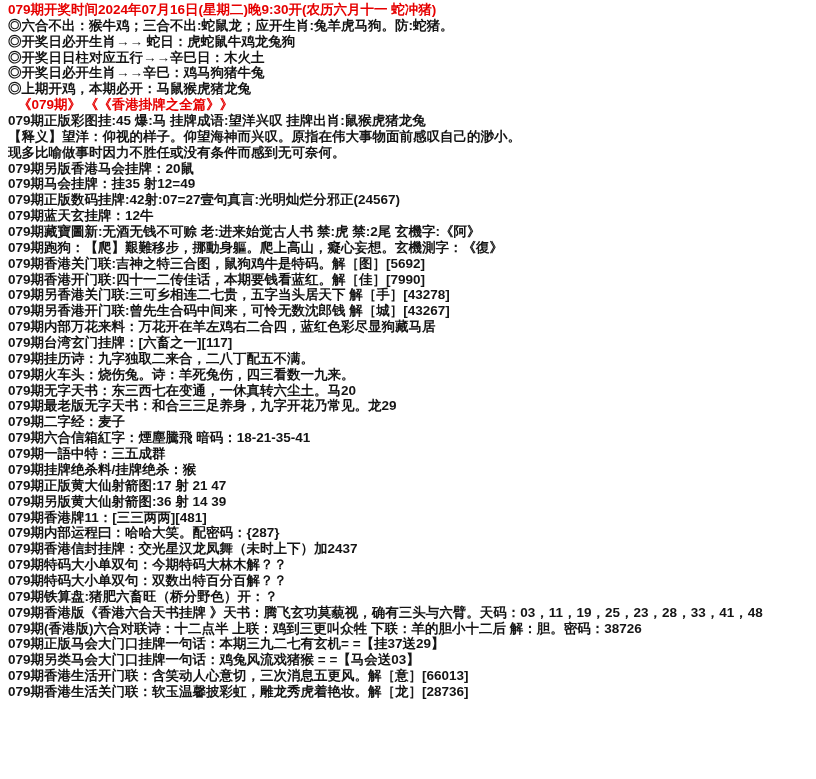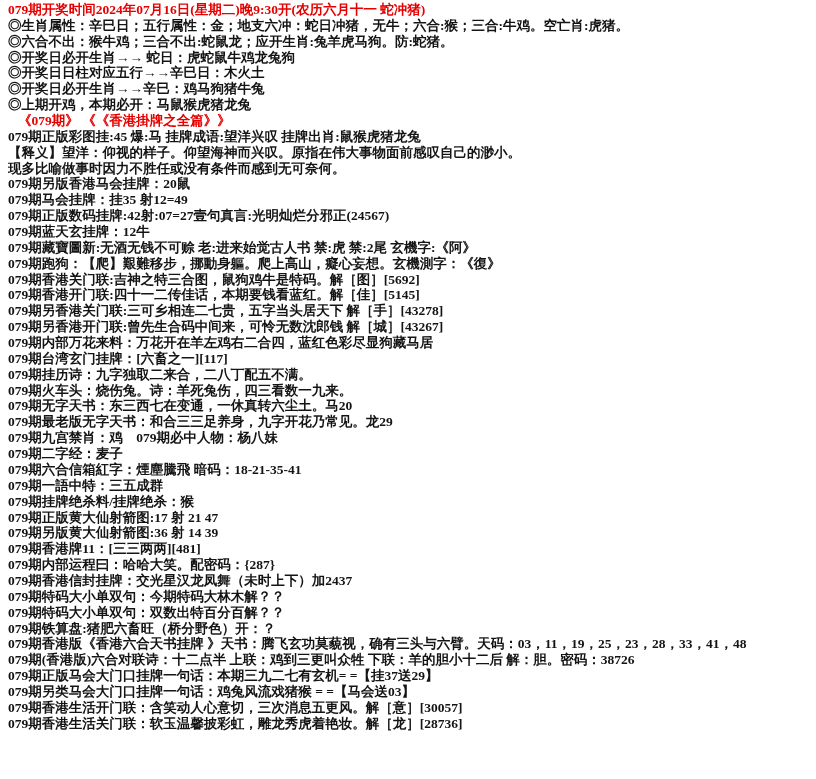--- a/index.html
+++ b/index.html
@@ -7,79 +7,77 @@
     padding: 0;
     background: #ffffff;
   }
   .page {
     width: 816px;
     height: 779px;
     overflow: hidden;
     background: #ffffff;
     padding: 2px 0 0 8px;
     box-sizing: border-box;
-    font-family: Liberation Serif, serif;
+    font-family: Liberation Sans, sans-serif;
     font-weight: 700;
     font-size: 13.5px;
     color: #141414;
   }
   .line {
     height: 15.86px;
     line-height: 15.86px;
     white-space: pre;
     overflow: hidden;
   }
   .line.red { color: #e60000; }
   .line.indent { padding-left: 10px; }
 </style>
 </head>
 <body>
 
 <div class="page">
   <div>
       <div class="line red">079期开奖时间2024年07月16日(星期二)晚9:30开(农历六月十一 蛇冲猪)</div>
-      <div class="line">◎生肖属性：辛巳日；五行属性：金；地支六冲：蛇日冲猪，无牛；六合:猴；三合:牛鸡。空亡肖:虎猪。</div>
       <div class="line">◎六合不出：猴牛鸡；三合不出:蛇鼠龙；应开生肖:兔羊虎马狗。防:蛇猪。</div>
       <div class="line">◎开奖日必开生肖→→ 蛇日：虎蛇鼠牛鸡龙兔狗</div>
       <div class="line">◎开奖日日柱对应五行→→辛巳日：木火土</div>
       <div class="line">◎开奖日必开生肖→→辛巳：鸡马狗猪牛兔</div>
       <div class="line">◎上期开鸡，本期必开：马鼠猴虎猪龙兔</div>
       <div class="line red indent">《079期》 《《香港掛牌之全篇》》</div>
       <div class="line">079期正版彩图挂:45 爆:马 挂牌成语:望洋兴叹 挂牌出肖:鼠猴虎猪龙兔</div>
       <div class="line">【释义】望洋：仰视的样子。仰望海神而兴叹。原指在伟大事物面前感叹自己的渺小。</div>
       <div class="line">现多比喻做事时因力不胜任或没有条件而感到无可奈何。</div>
       <div class="line">079期另版香港马会挂牌：20鼠</div>
       <div class="line">079期马会挂牌：挂35 射12=49</div>
       <div class="line">079期正版数码挂牌:42射:07=27壹句真言:光明灿烂分邪正(24567)</div>
       <div class="line">079期蓝天玄挂牌：12牛</div>
       <div class="line">079期藏寶圖新:无酒无钱不可赊 老:进来始觉古人书 禁:虎 禁:2尾 玄機字:《阿》</div>
       <div class="line">079期跑狗：【爬】艱難移步，挪動身軀。爬上高山，癡心妄想。玄機測字：《復》</div>
       <div class="line">079期香港关门联:吉神之特三合图，鼠狗鸡牛是特码。解［图］[5692]</div>
-      <div class="line">079期香港开门联:四十一二传佳话，本期要钱看蓝红。解［佳］[5145]</div>
+      <div class="line">079期香港开门联:四十一二传佳话，本期要钱看蓝红。解［佳］[7990]</div>
       <div class="line">079期另香港关门联:三可乡相连二七贵，五字当头居天下 解［手］[43278]</div>
       <div class="line">079期另香港开门联:曾先生合码中间来，可怜无数沈郎钱 解［城］[43267]</div>
       <div class="line">079期内部万花来料：万花开在羊左鸡右二合四，蓝红色彩尽显狗藏马居</div>
       <div class="line">079期台湾玄门挂牌：[六畜之一][117]</div>
       <div class="line">079期挂历诗：九字独取二来合，二八丁配五不满。</div>
       <div class="line">079期火车头：烧伤兔。诗：羊死兔伤，四三看数一九来。</div>
       <div class="line">079期无字天书：东三西七在变通，一休真转六尘土。马20</div>
       <div class="line">079期最老版无字天书：和合三三足养身，九字开花乃常见。龙29</div>
-      <div class="line">079期九宫禁肖：鸡    079期必中人物：杨八妹</div>
       <div class="line">079期二字经：麦子</div>
       <div class="line">079期六合信箱紅字：煙塵騰飛 暗码：18-21-35-41</div>
       <div class="line">079期一語中特：三五成群</div>
       <div class="line">079期挂牌绝杀料/挂牌绝杀：猴</div>
       <div class="line">079期正版黄大仙射箭图:17 射 21 47</div>
       <div class="line">079期另版黄大仙射箭图:36 射 14 39</div>
       <div class="line">079期香港牌11：[三三两两][481]</div>
       <div class="line">079期内部运程曰：哈哈大笑。配密码：{287}</div>
       <div class="line">079期香港信封挂牌：交光星汉龙凤舞（未时上下）加2437</div>
       <div class="line">079期特码大小单双句：今期特码大林木解？？</div>
       <div class="line">079期特码大小单双句：双数出特百分百解？？</div>
       <div class="line">079期铁算盘:猪肥六畜旺（桥分野色）开：？</div>
       <div class="line">079期香港版《香港六合天书挂牌 》天书：腾飞玄功莫藐视，确有三头与六臂。天码：03，11，19，25，23，28，33，41，48</div>
       <div class="line">079期(香港版)六合对联诗：十二点半 上联：鸡到三更叫众牲 下联：羊的胆小十二后 解：胆。密码：38726</div>
       <div class="line">079期正版马会大门口挂牌一句话：本期三九二七有玄机= =【挂37送29】</div>
       <div class="line">079期另类马会大门口挂牌一句话：鸡兔风流戏猪猴 = =【马会送03】</div>
-      <div class="line">079期香港生活开门联：含笑动人心意切，三次消息五更风。解［意］[30057]</div>
+      <div class="line">079期香港生活开门联：含笑动人心意切，三次消息五更风。解［意］[66013]</div>
       <div class="line">079期香港生活关门联：软玉温馨披彩虹，雕龙秀虎着艳妆。解［龙］[28736]</div>
     </div>
 </div>
 
 </body></html>

